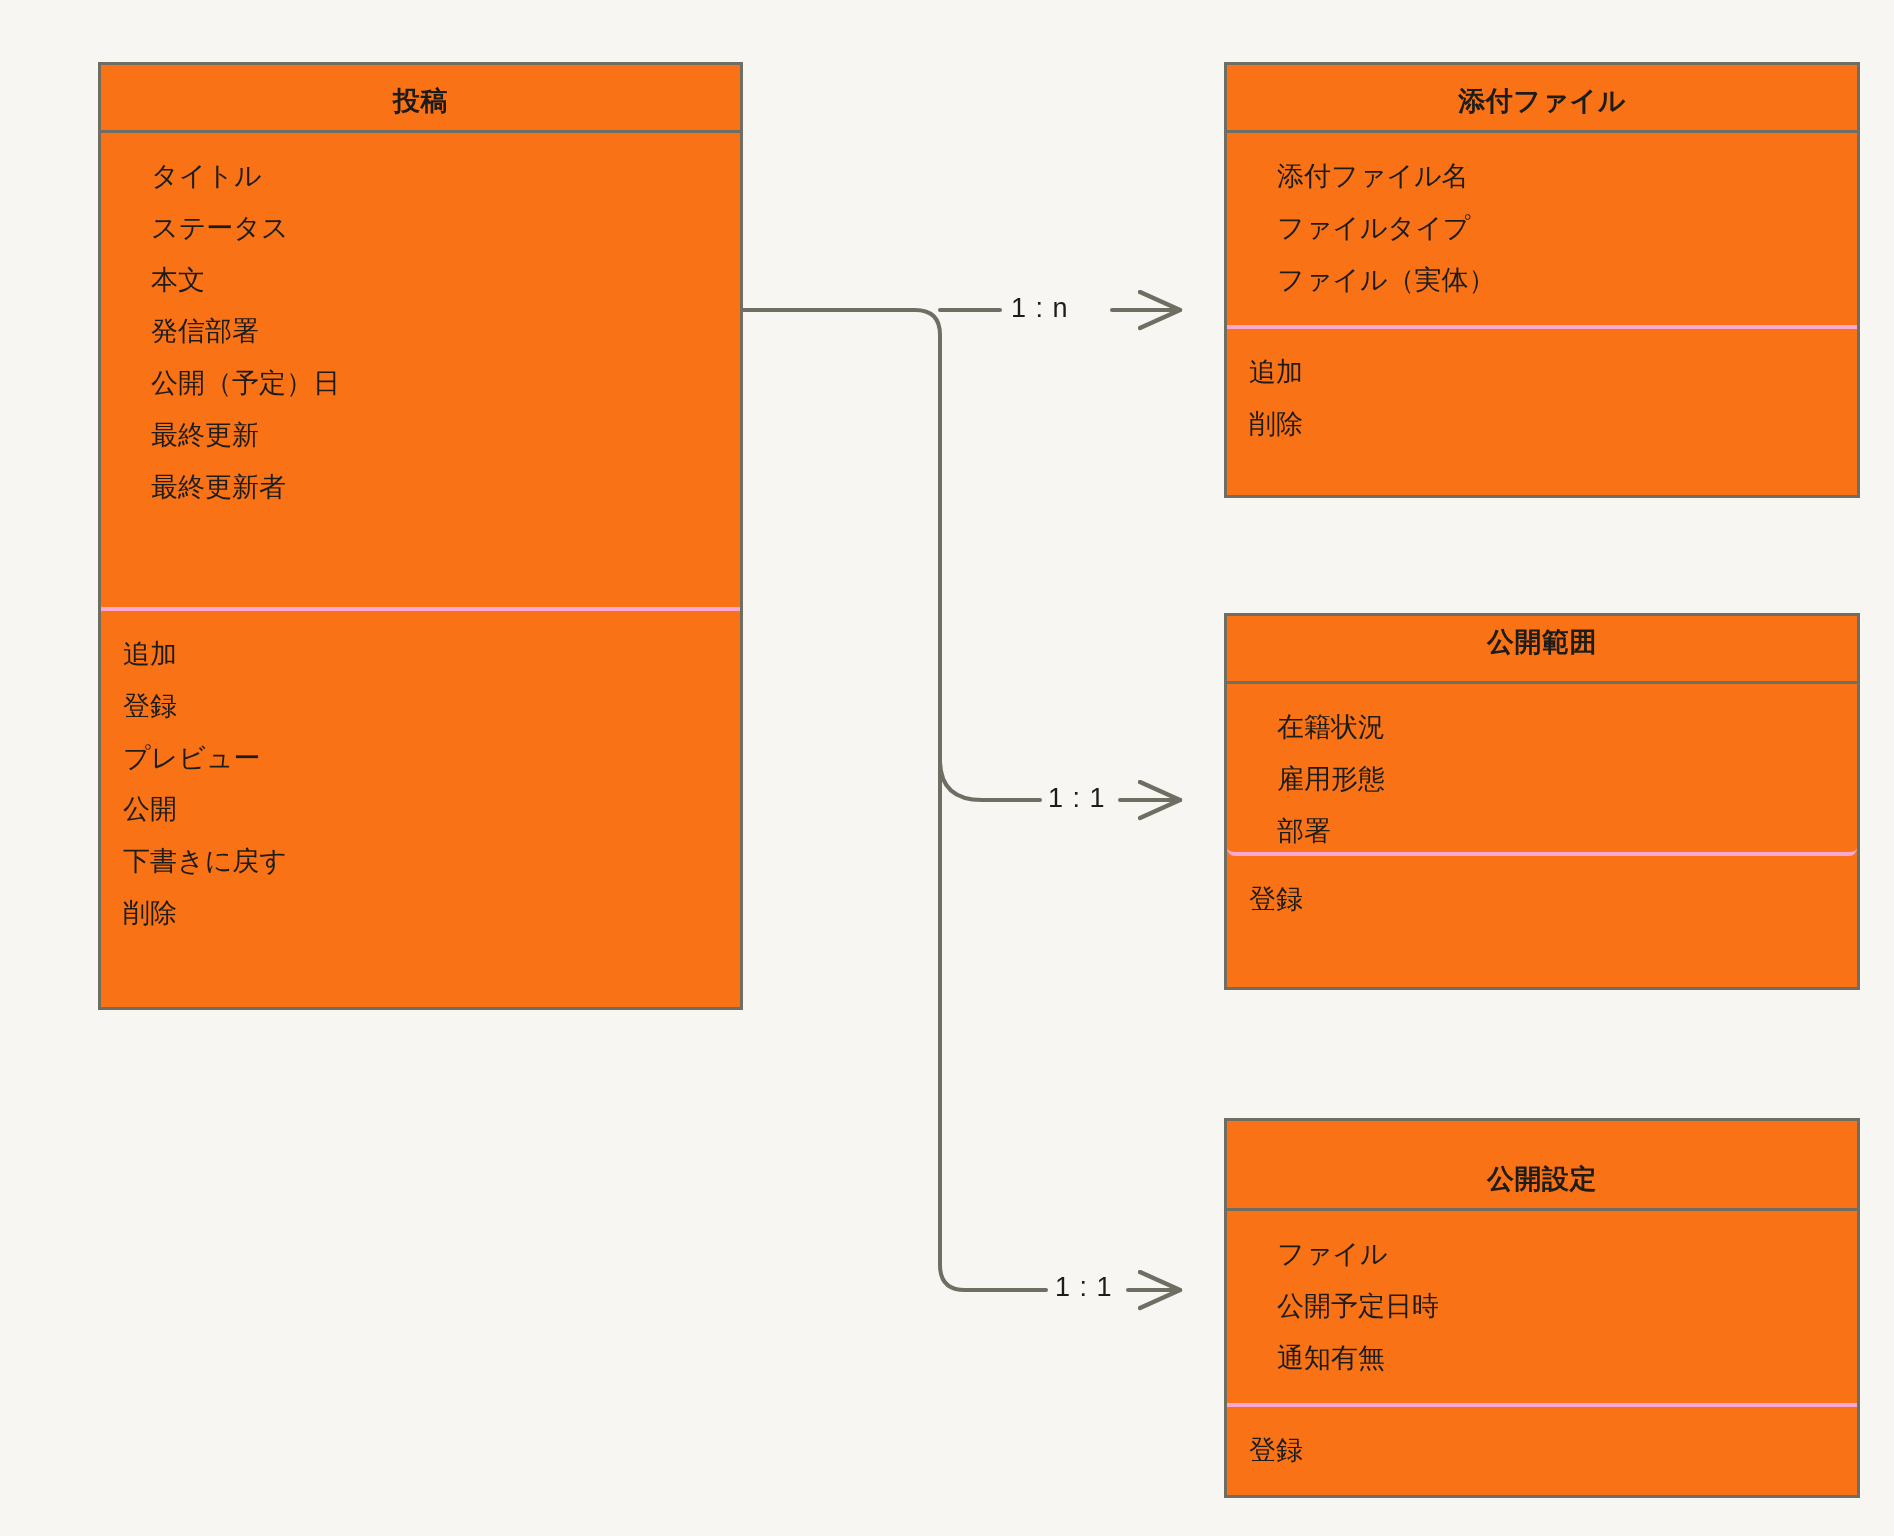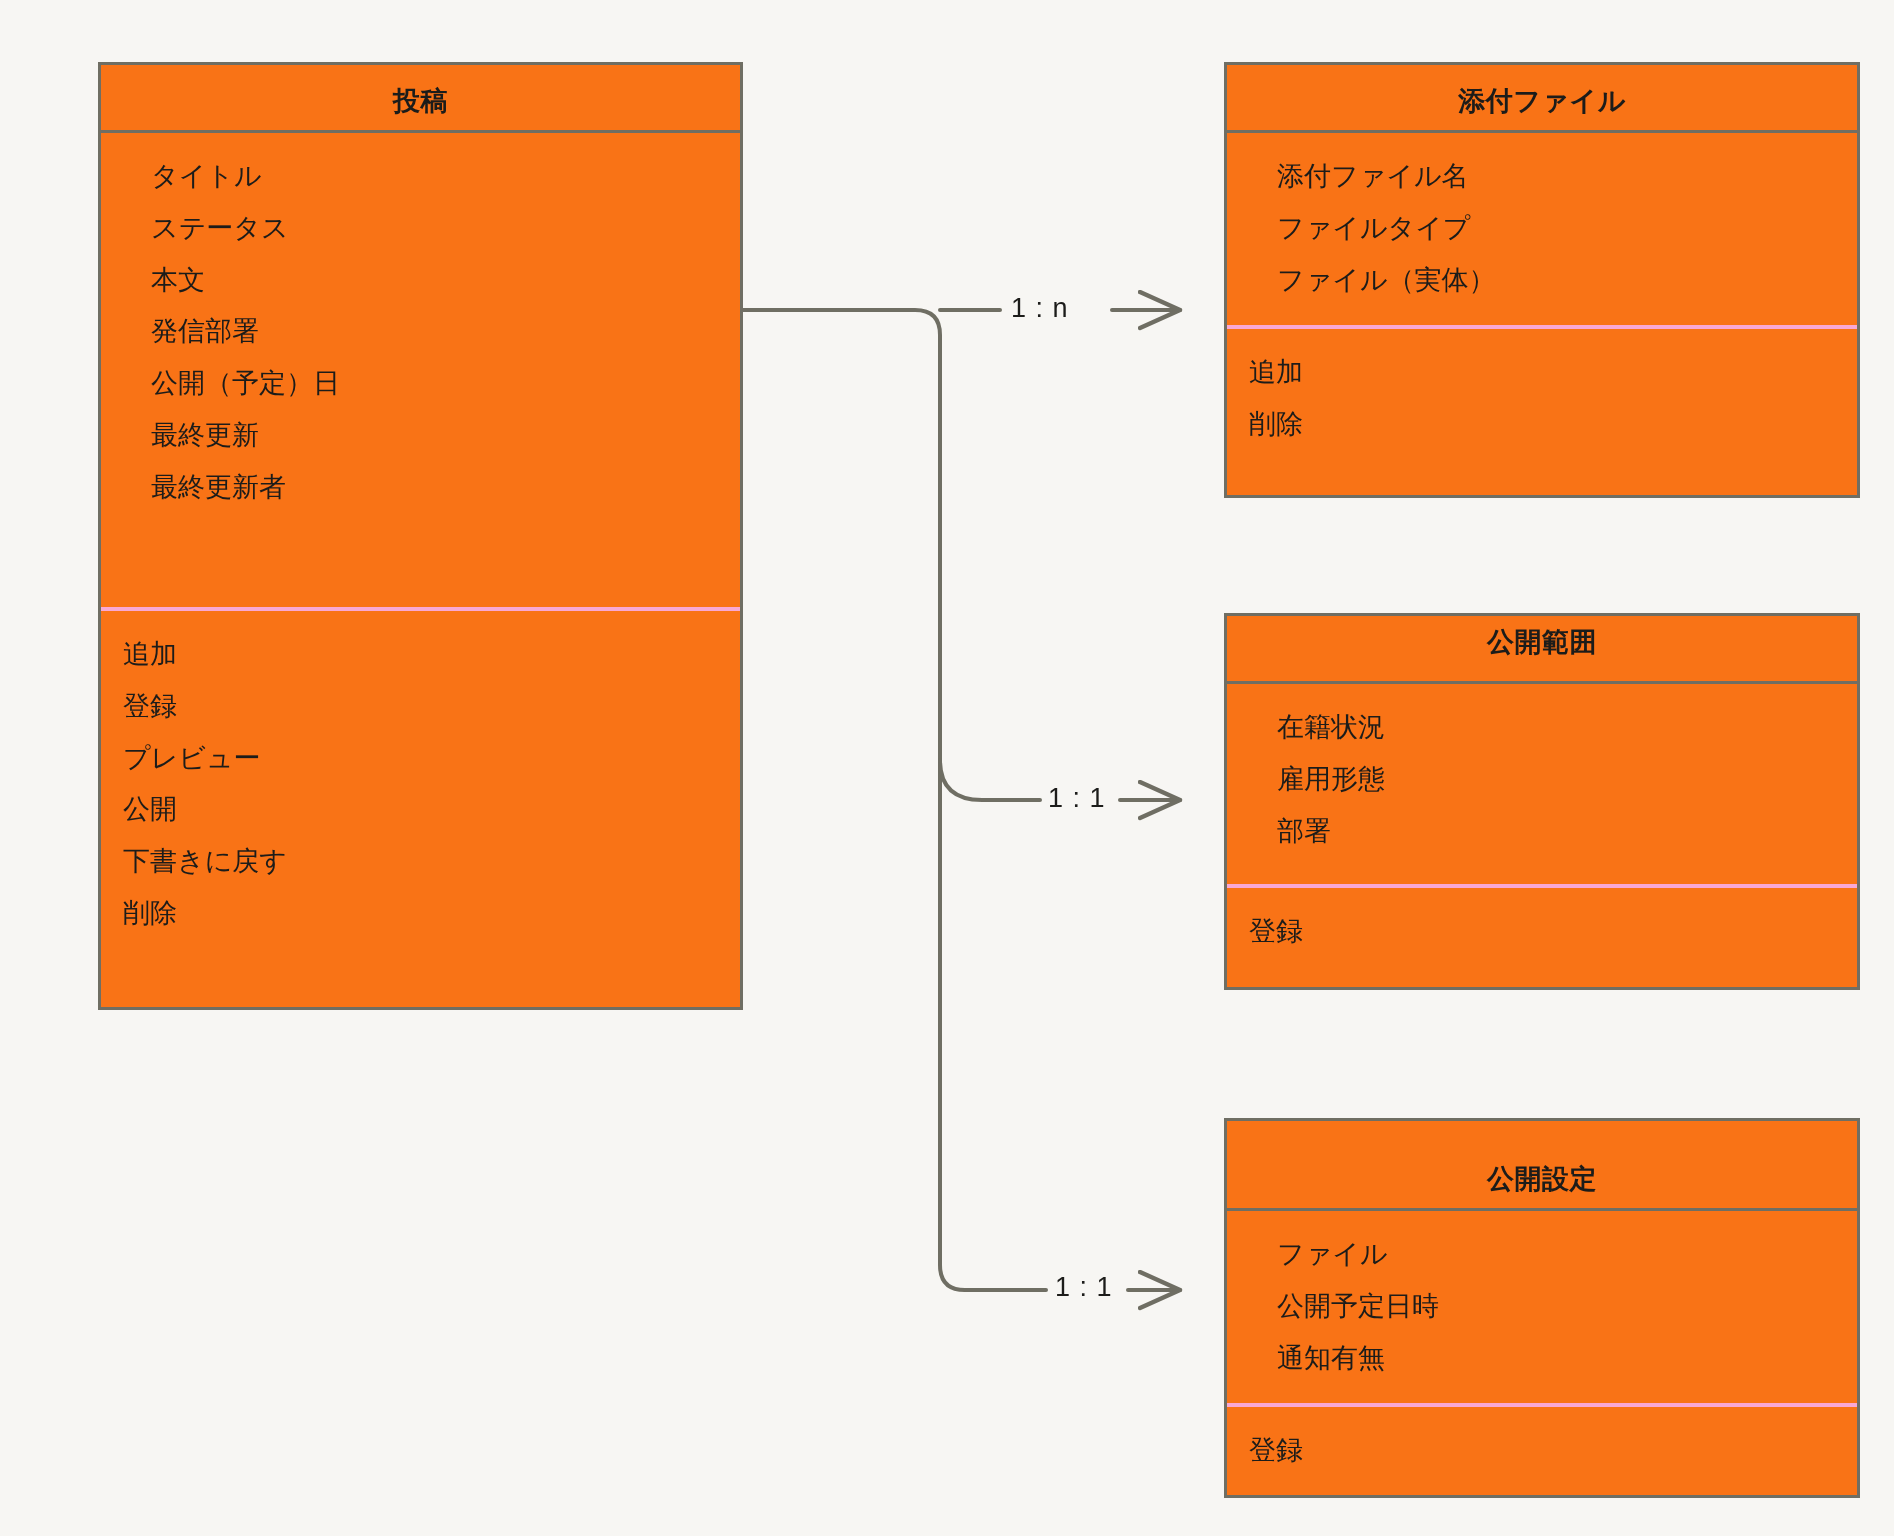--- a/index.html
+++ b/index.html
@@ -59,21 +59,21 @@
   #class-post      { left: 62px;   top: 62px;   width: 645px;  height: 948px; }
   #class-post .uml-header { height: 68px; padding-top: 18px; }
   #class-post .attrs { height: 478px; }
 
   #class-attachment { left: 1188px; top: 62px;   width: 636px;  height: 436px; }
   #class-attachment .uml-header { height: 68px; padding-top: 18px; }
   #class-attachment .attrs { height: 196px; }
 
   #class-scope      { left: 1188px; top: 613px;  width: 636px;  height: 377px; }
   #class-scope .uml-header { height: 68px; padding-top: 8px; }
-  #class-scope .attrs { height: 204px; }
+  #class-scope .attrs { height: 172px; border-radius: 8px; }
 
   #class-settings   { left: 1188px; top: 1118px; width: 636px;  height: 380px; justify-content: flex-end; }
   #class-settings .uml-header { height: 68px; padding-top: 18px; }
   #class-settings .attrs { height: 196px; }
 
   
   #connectors {
     position: absolute;
     left: 0; top: 0;
     width: 1894px;

